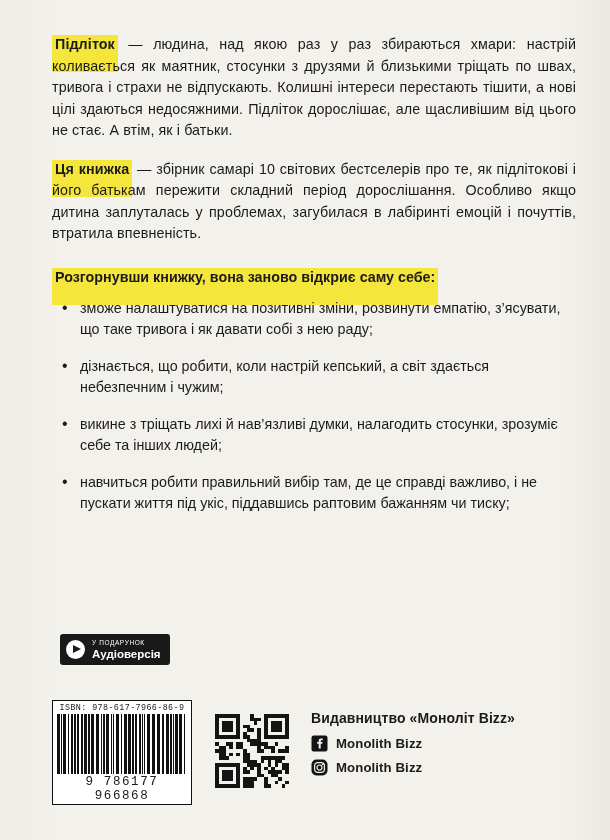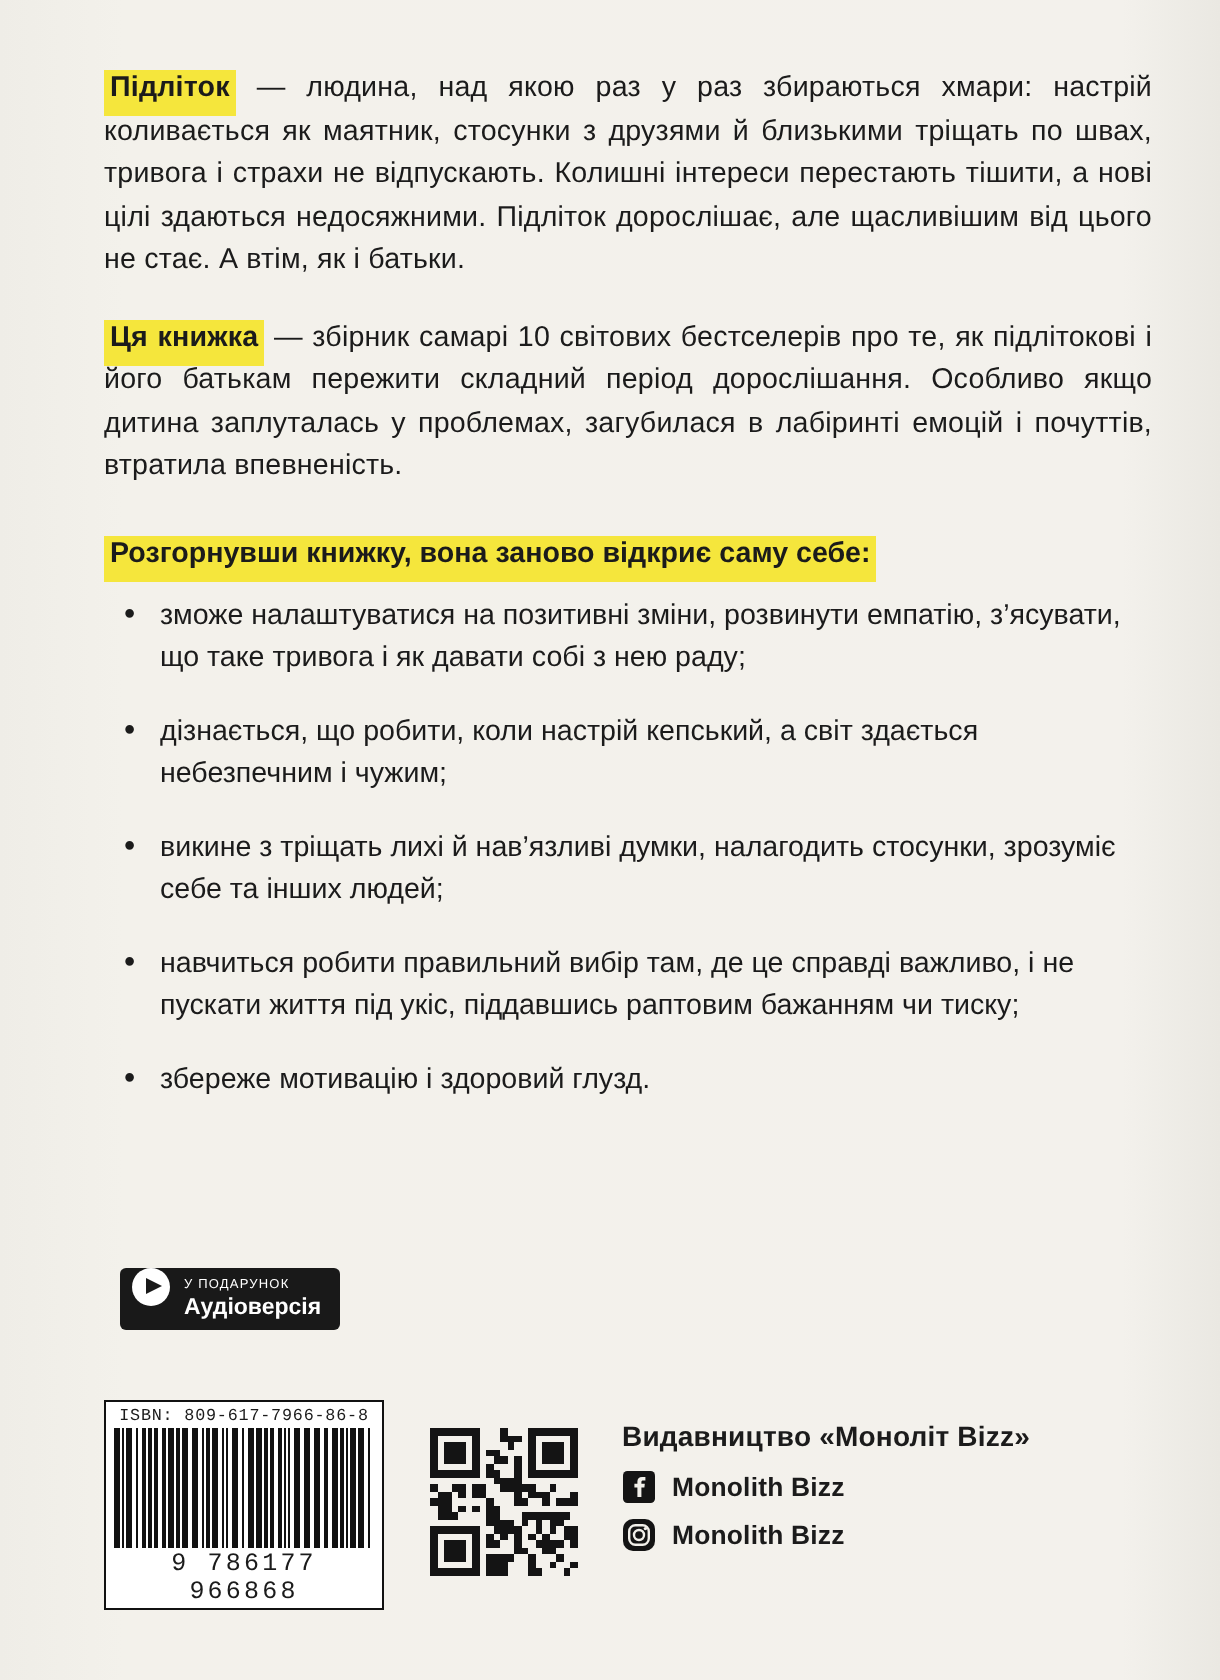--- a/index.html
+++ b/index.html
@@ -15,21 +15,21 @@
   }
   .page {
     width: 610px;
     height: 840px;
     position: relative;
     padding: 26px 34px 0 52px;
     background: linear-gradient(to right, #efede7 0%, #f3f1eb 10%, #f3f1ec 92%, #eae8e2 100%);
   }
   .hl {
     background: #f5e63c;
-    padding: 1px 3px 6px 3px;
+    padding: 1px 3px 20px 3px;
     font-weight: bold;
   }
   p.para {
     font-size: 14.3px;
     line-height: 21.5px;
     margin: 0 0 17px 0;
     text-align: justify;
     letter-spacing: 0.1px;
   }
   p.para.first { margin-top: 8px; }
@@ -59,20 +59,21 @@
     font-size: 16px;
     line-height: 21.5px;
   }
 
   
   .audio-badge {
     position: absolute;
     left: 60px;
     top: 634px;
     display: flex;
+    align-items: center;
     background: #191919;
     color: #ffffff;
     height: 31px;
     padding: 0 9px 0 6px;
     border-radius: 3px;
   }
   .audio-badge .play {
     width: 19px;
     height: 19px;
     border-radius: 50%;
@@ -206,35 +207,34 @@
 
   <div class="lead-line">
     <span class="hl">Розгорнувши книжку, вона заново відкриє саму себе:</span>
   </div>
 
   <ul class="benefits">
     <li>зможе налаштуватися на позитивні зміни, розвинути емпатію, з’ясувати, що таке тривога і як давати собі з нею раду;</li>
     <li>дізнається, що робити, коли настрій кепський, а світ здається небезпечним і чужим;</li>
     <li>викине з тріщать лихі й нав’язливі думки, налагодить стосунки, зрозуміє себе та інших людей;</li>
     <li>навчиться робити правильний вибір там, де це справді важливо, і не пускати життя під укіс, піддавшись раптовим бажанням чи тиску;</li>
-    <li>збереже мотивацію і здоровий глузд.</li>
   </ul>
 
   <div class="audio-badge">
     <span class="play"></span>
     <span class="audio-text">
       <span class="small">У ПОДАРУНОК</span>
       <span class="big">Аудіоверсія</span>
     </span>
   </div>
 
   <div class="footer">
 
     <div class="barcode-box">
-      <div class="barcode-isbn">ISBN: 809-617-7966-86-8</div>
+      <div class="barcode-isbn">ISBN: 978-617-7966-86-9</div>
       <div class="bars" id="bars">
           <i style="width: 3px; margin-bottom: 0px;"></i>
           <i class="sp" style="width: 1px;"></i>
           <i style="width: 1px;"></i>
           <i class="sp" style="width: 1px;"></i>
           <i style="width: 3px;"></i>
           <i class="sp" style="width: 2px;"></i>
           <i style="width: 1px;"></i>
           <i class="sp" style="width: 2px;"></i>
           <i style="width: 2px;"></i>

